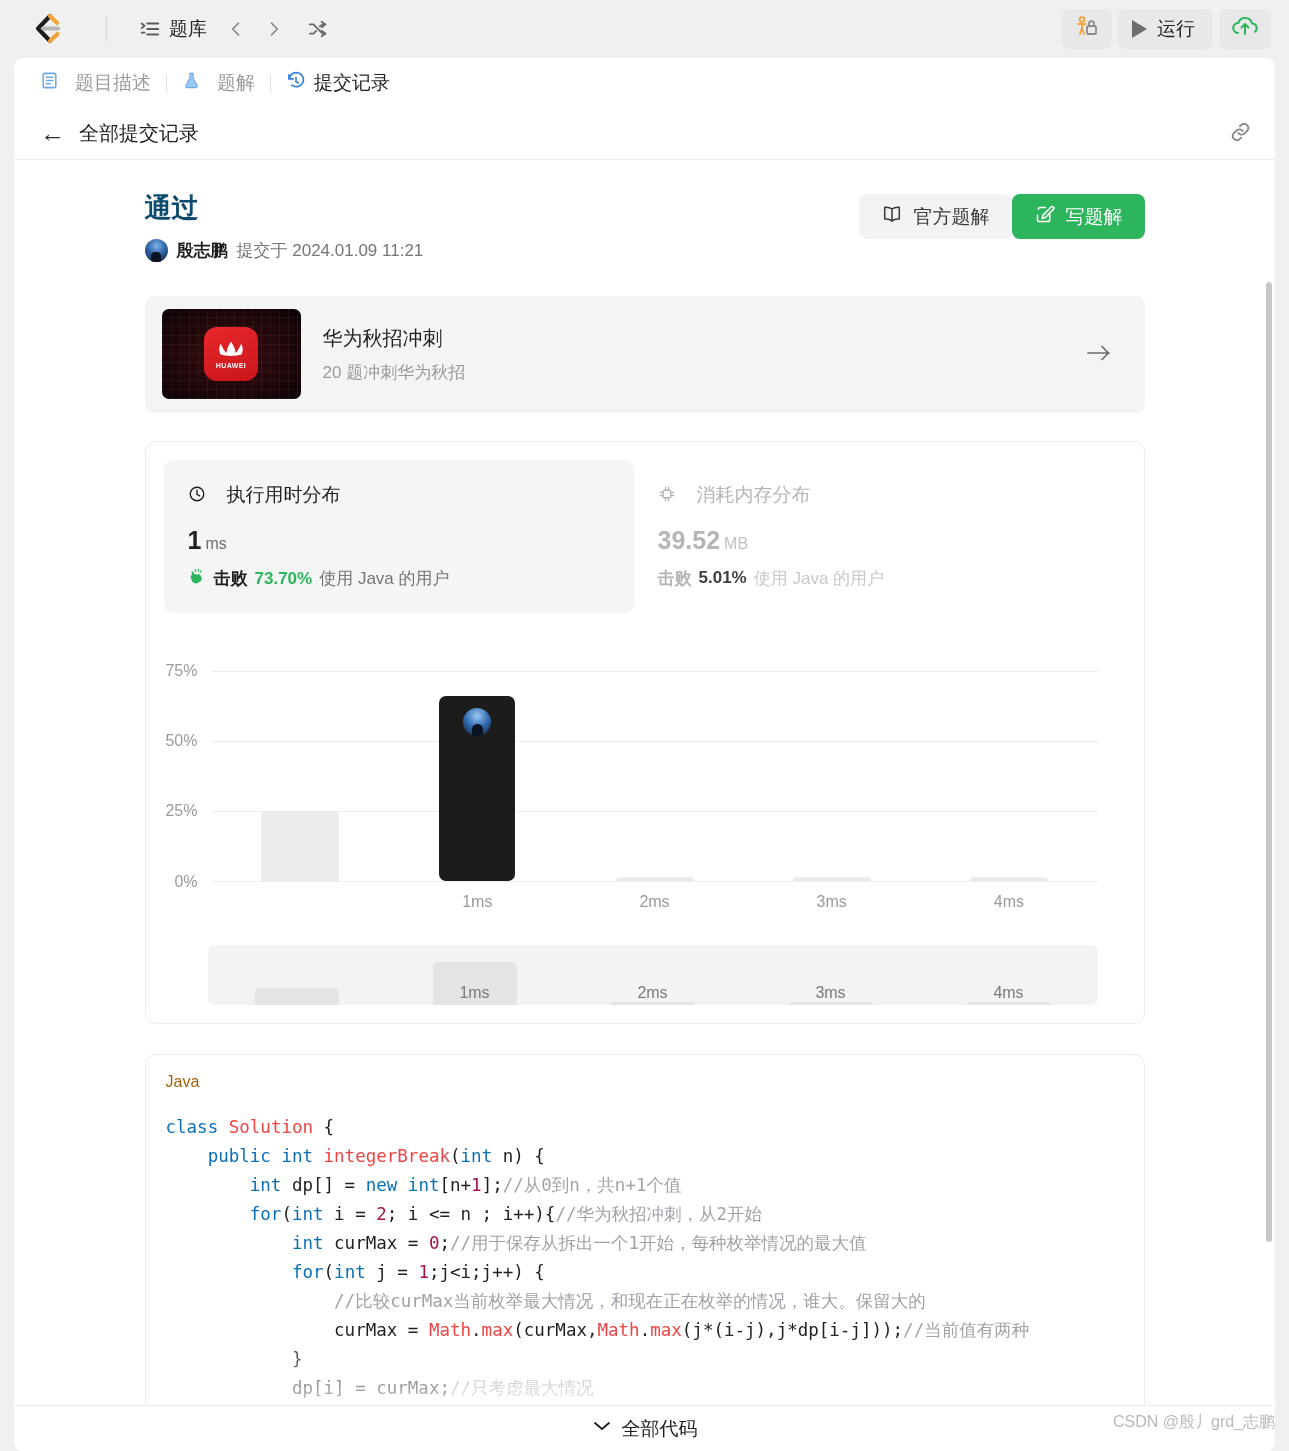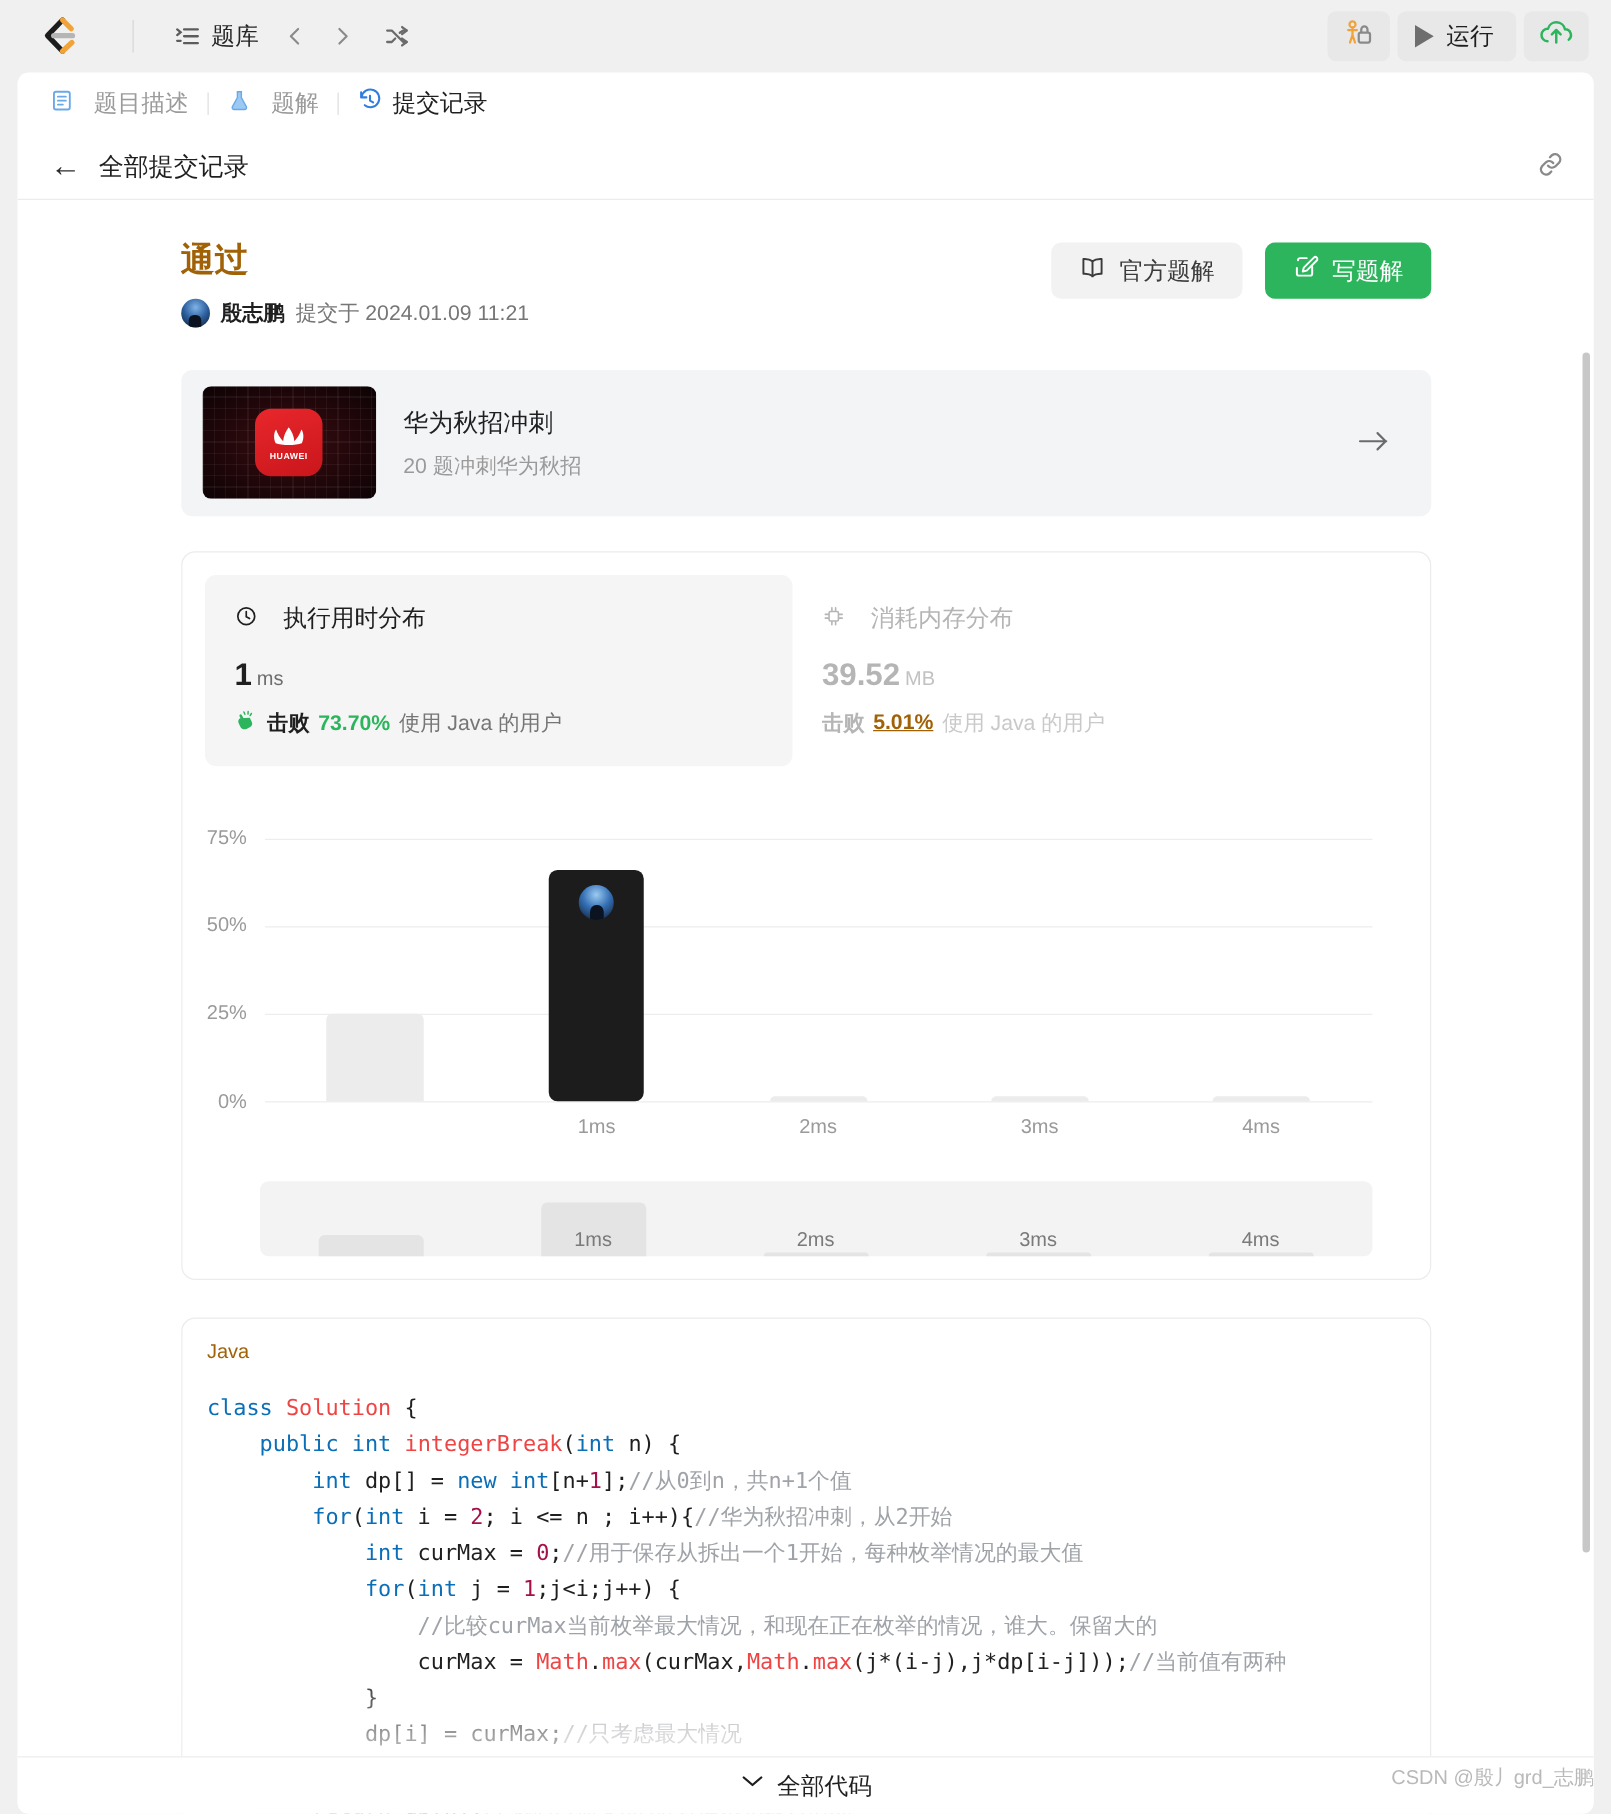--- a/index.html
+++ b/index.html
@@ -91,35 +91,35 @@
 
   
   .content {
     position: relative; height: 1291px; overflow: hidden;
   }
   .inner { padding: 34px 0 0 0; }
   .wrap { width: 1000px; margin: 0 auto; }
 
   
   .status-row { display: flex; align-items: flex-start; justify-content: space-between; }
-  .status-accepted { font-size: 27px; font-weight: bold; color: #a16207; line-height: 1.1; }
+  .status-accepted { font-size: 27px; font-weight: bold; color: #0c4a6e; line-height: 1.1; }
   .submitter { display: flex; align-items: center; gap: 9px; margin-top: 15px; }
   .avatar {
     width: 23px; height: 23px; border-radius: 50%;
     background: radial-gradient(circle at 50% 30%, #7fb3e8 0%, #2c5f9e 48%, #101a2b 100%);
     position: relative; overflow: hidden; flex: none;
   }
   .avatar::after{
     content:""; position:absolute; left:30%; bottom:0; width:40%; height:42%;
     background:#0c1320; border-radius: 45% 45% 0 0;
   }
   .submitter-name { font-size: 17px; color: #1f1f1f; font-weight: bold; }
   .submitter-meta { font-size: 17px; color: #767676; }
 
-  .btn-group { display: flex; gap: 18px; align-items: center; }
+  .btn-group { display: flex; align-items: center; }
   .btn {
     height: 45px; border-radius: 8px; display: flex; align-items: center;
     gap: 11px; padding: 0 22px; font-size: 19px; cursor: pointer; border: none;
     font-family: inherit;
   }
   .btn-gray { background: #f2f2f2; color: #3b3b3b; }
   .btn-green { background: #2db55d; color: #fff; }
 
   
   .banner {
@@ -163,21 +163,21 @@
   .stat-box.selected .stat-num { color: #1f1f1f; }
   .stat-box.dim .stat-num { color: #b5b5b5; }
   .stat-unit { margin-left: 4px; }
   .stat-box.selected .stat-unit { color: #6e6e6e; }
   .stat-box.dim .stat-unit { color: #c2c2c2; }
   .stat-beat { margin-top: 12px; font-size: 17px; display: flex; align-items: center; gap: 7px; }
   .beat-pct-on { color: #2db55d; font-weight: bold; }
   .beat-lbl-on { color: #1f1f1f; font-weight: bold; }
   .beat-tail-on { color: #767676; }
   .stat-box.dim .stat-beat { color: #c2c2c2; }
-  .stat-box.dim .beat-pct-on { color: #a16207; font-weight: bold; text-decoration: underline; }
+  .stat-box.dim .beat-pct-on { color: #404040; font-weight: bold; }
   .stat-box.dim .beat-lbl-on { color: #b5b5b5; font-weight: bold; }
   .stat-box.dim .beat-tail-on { color: #c9c9c9; }
 
   
   .chart-area { position: relative; height: 300px; margin-top: 26px; padding-left: 0; }
   .chart-plot {
     position: absolute; left: 48px; right: 28px; top: 18px; bottom: 58px;
   }
   .gridline { position: absolute; left: 0; right: 0; height: 1px; background: #ededed; }
   .ylab {

